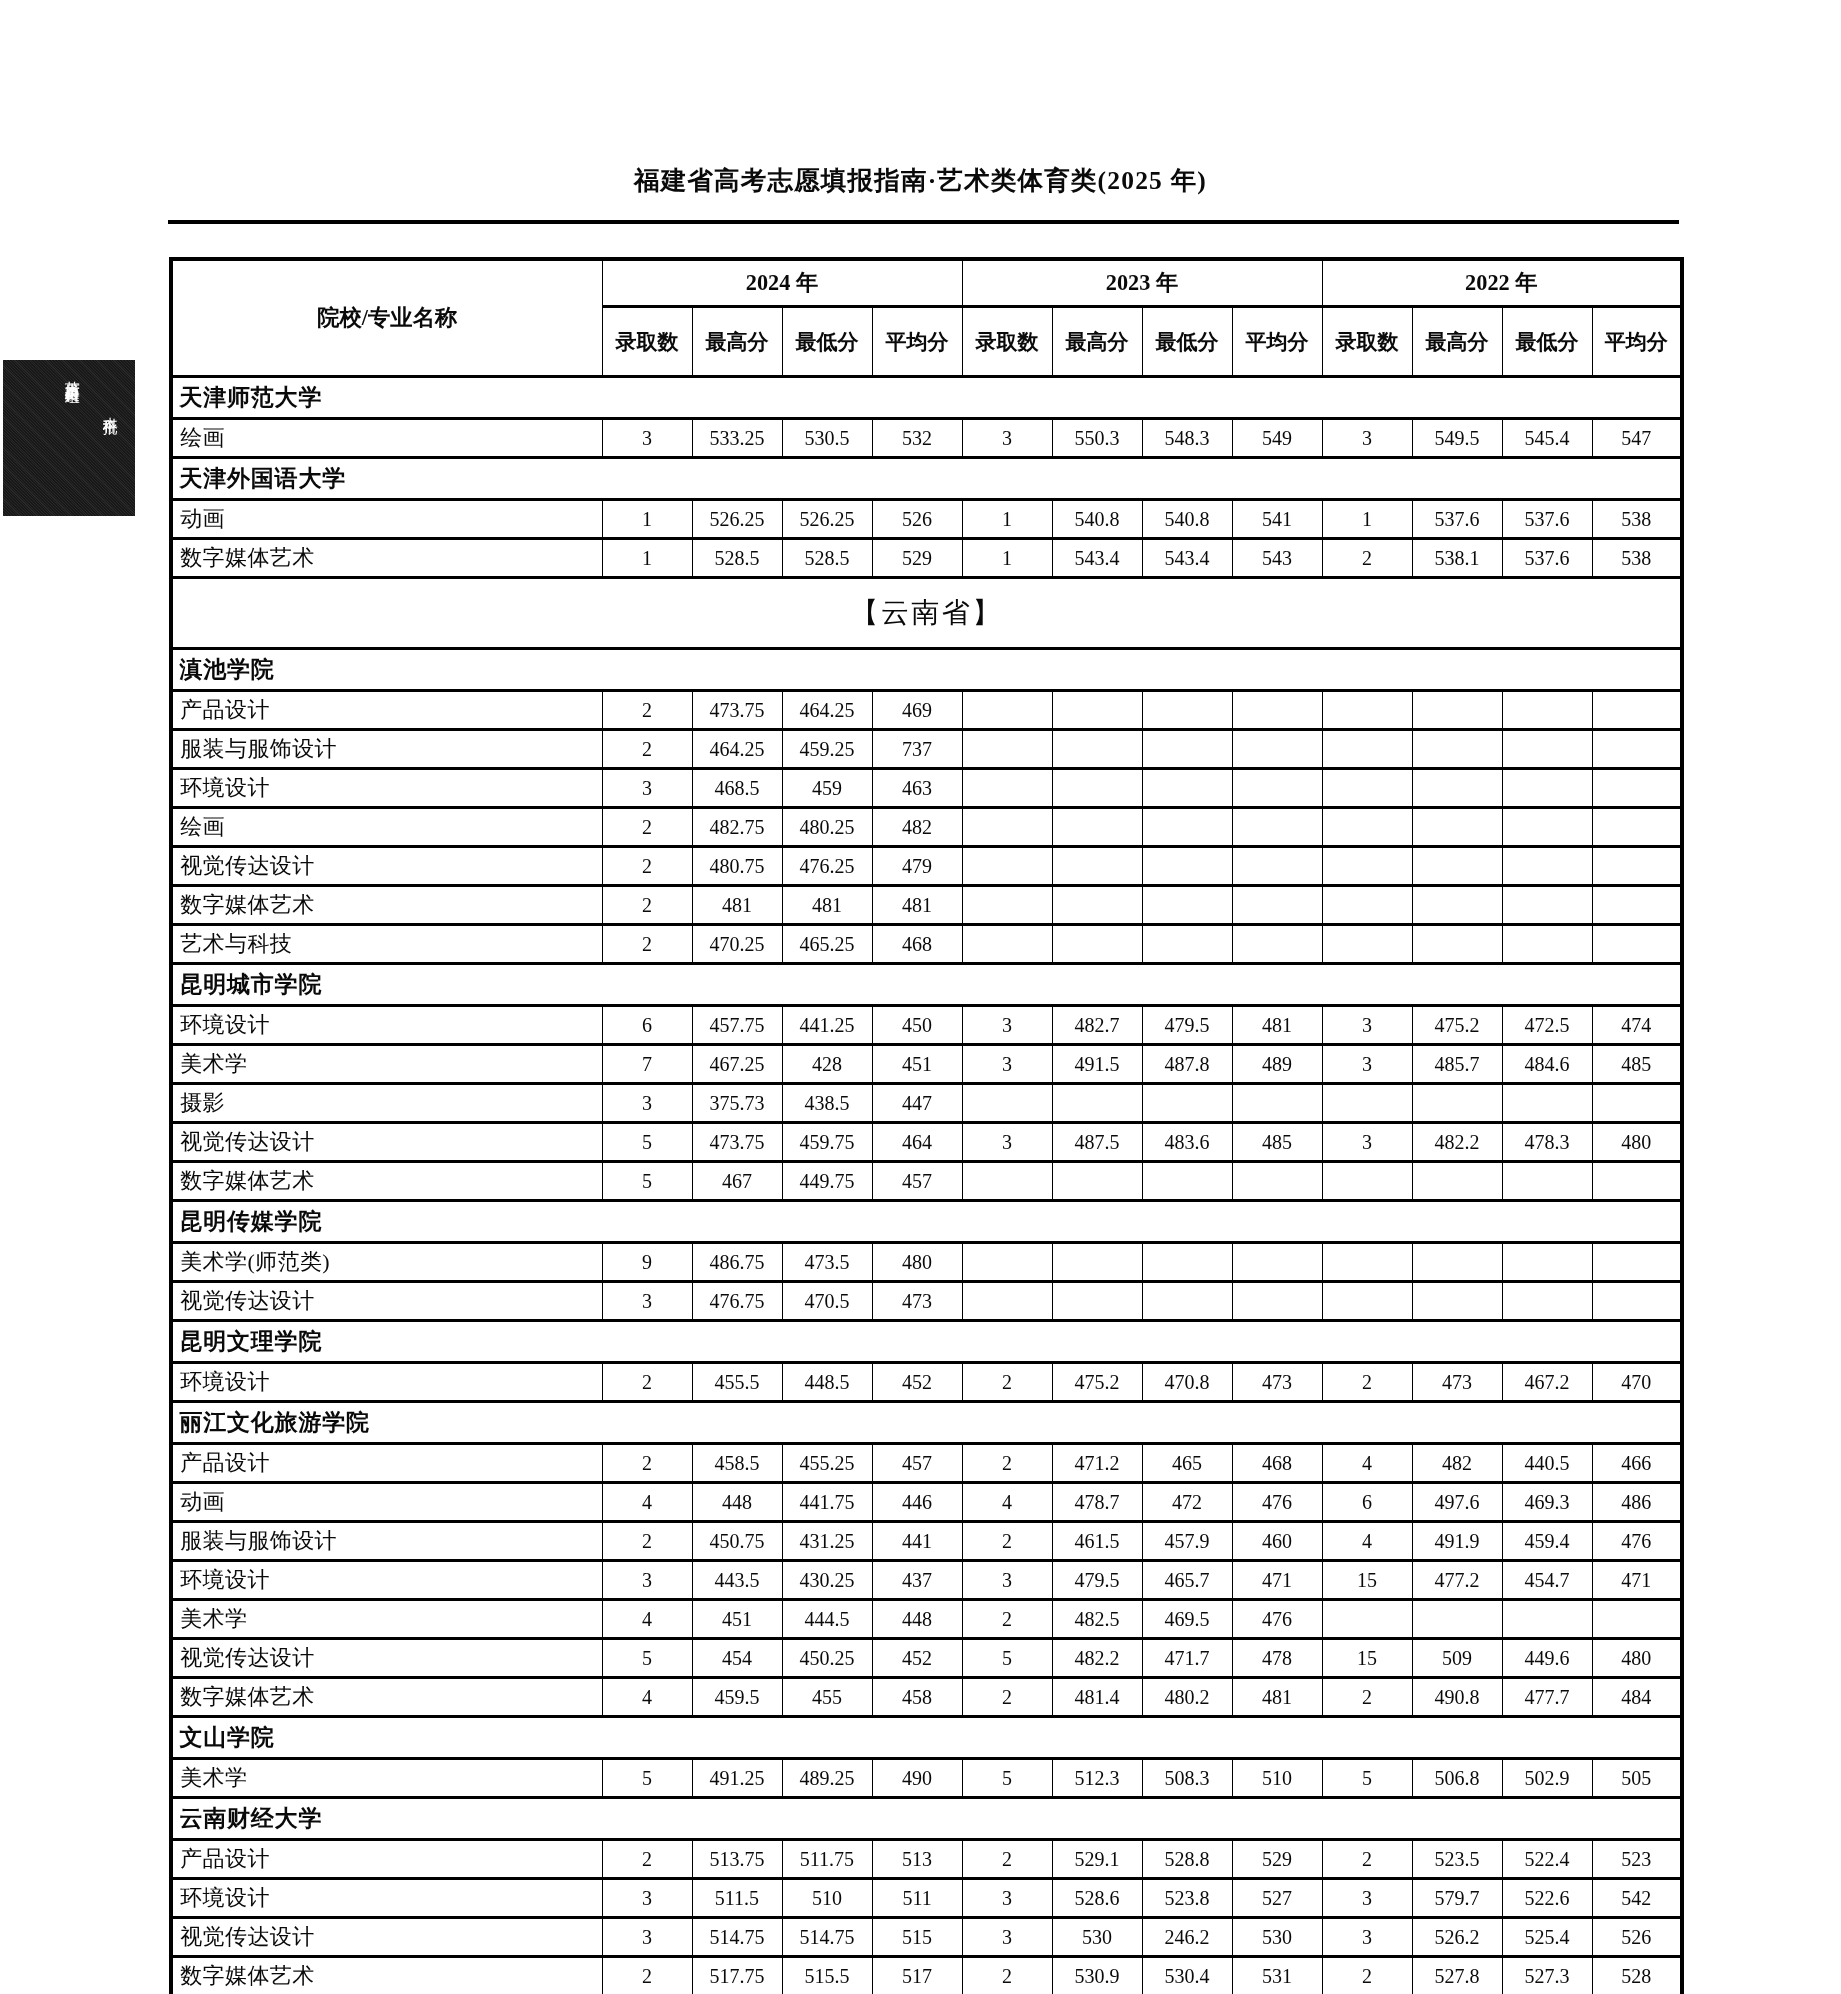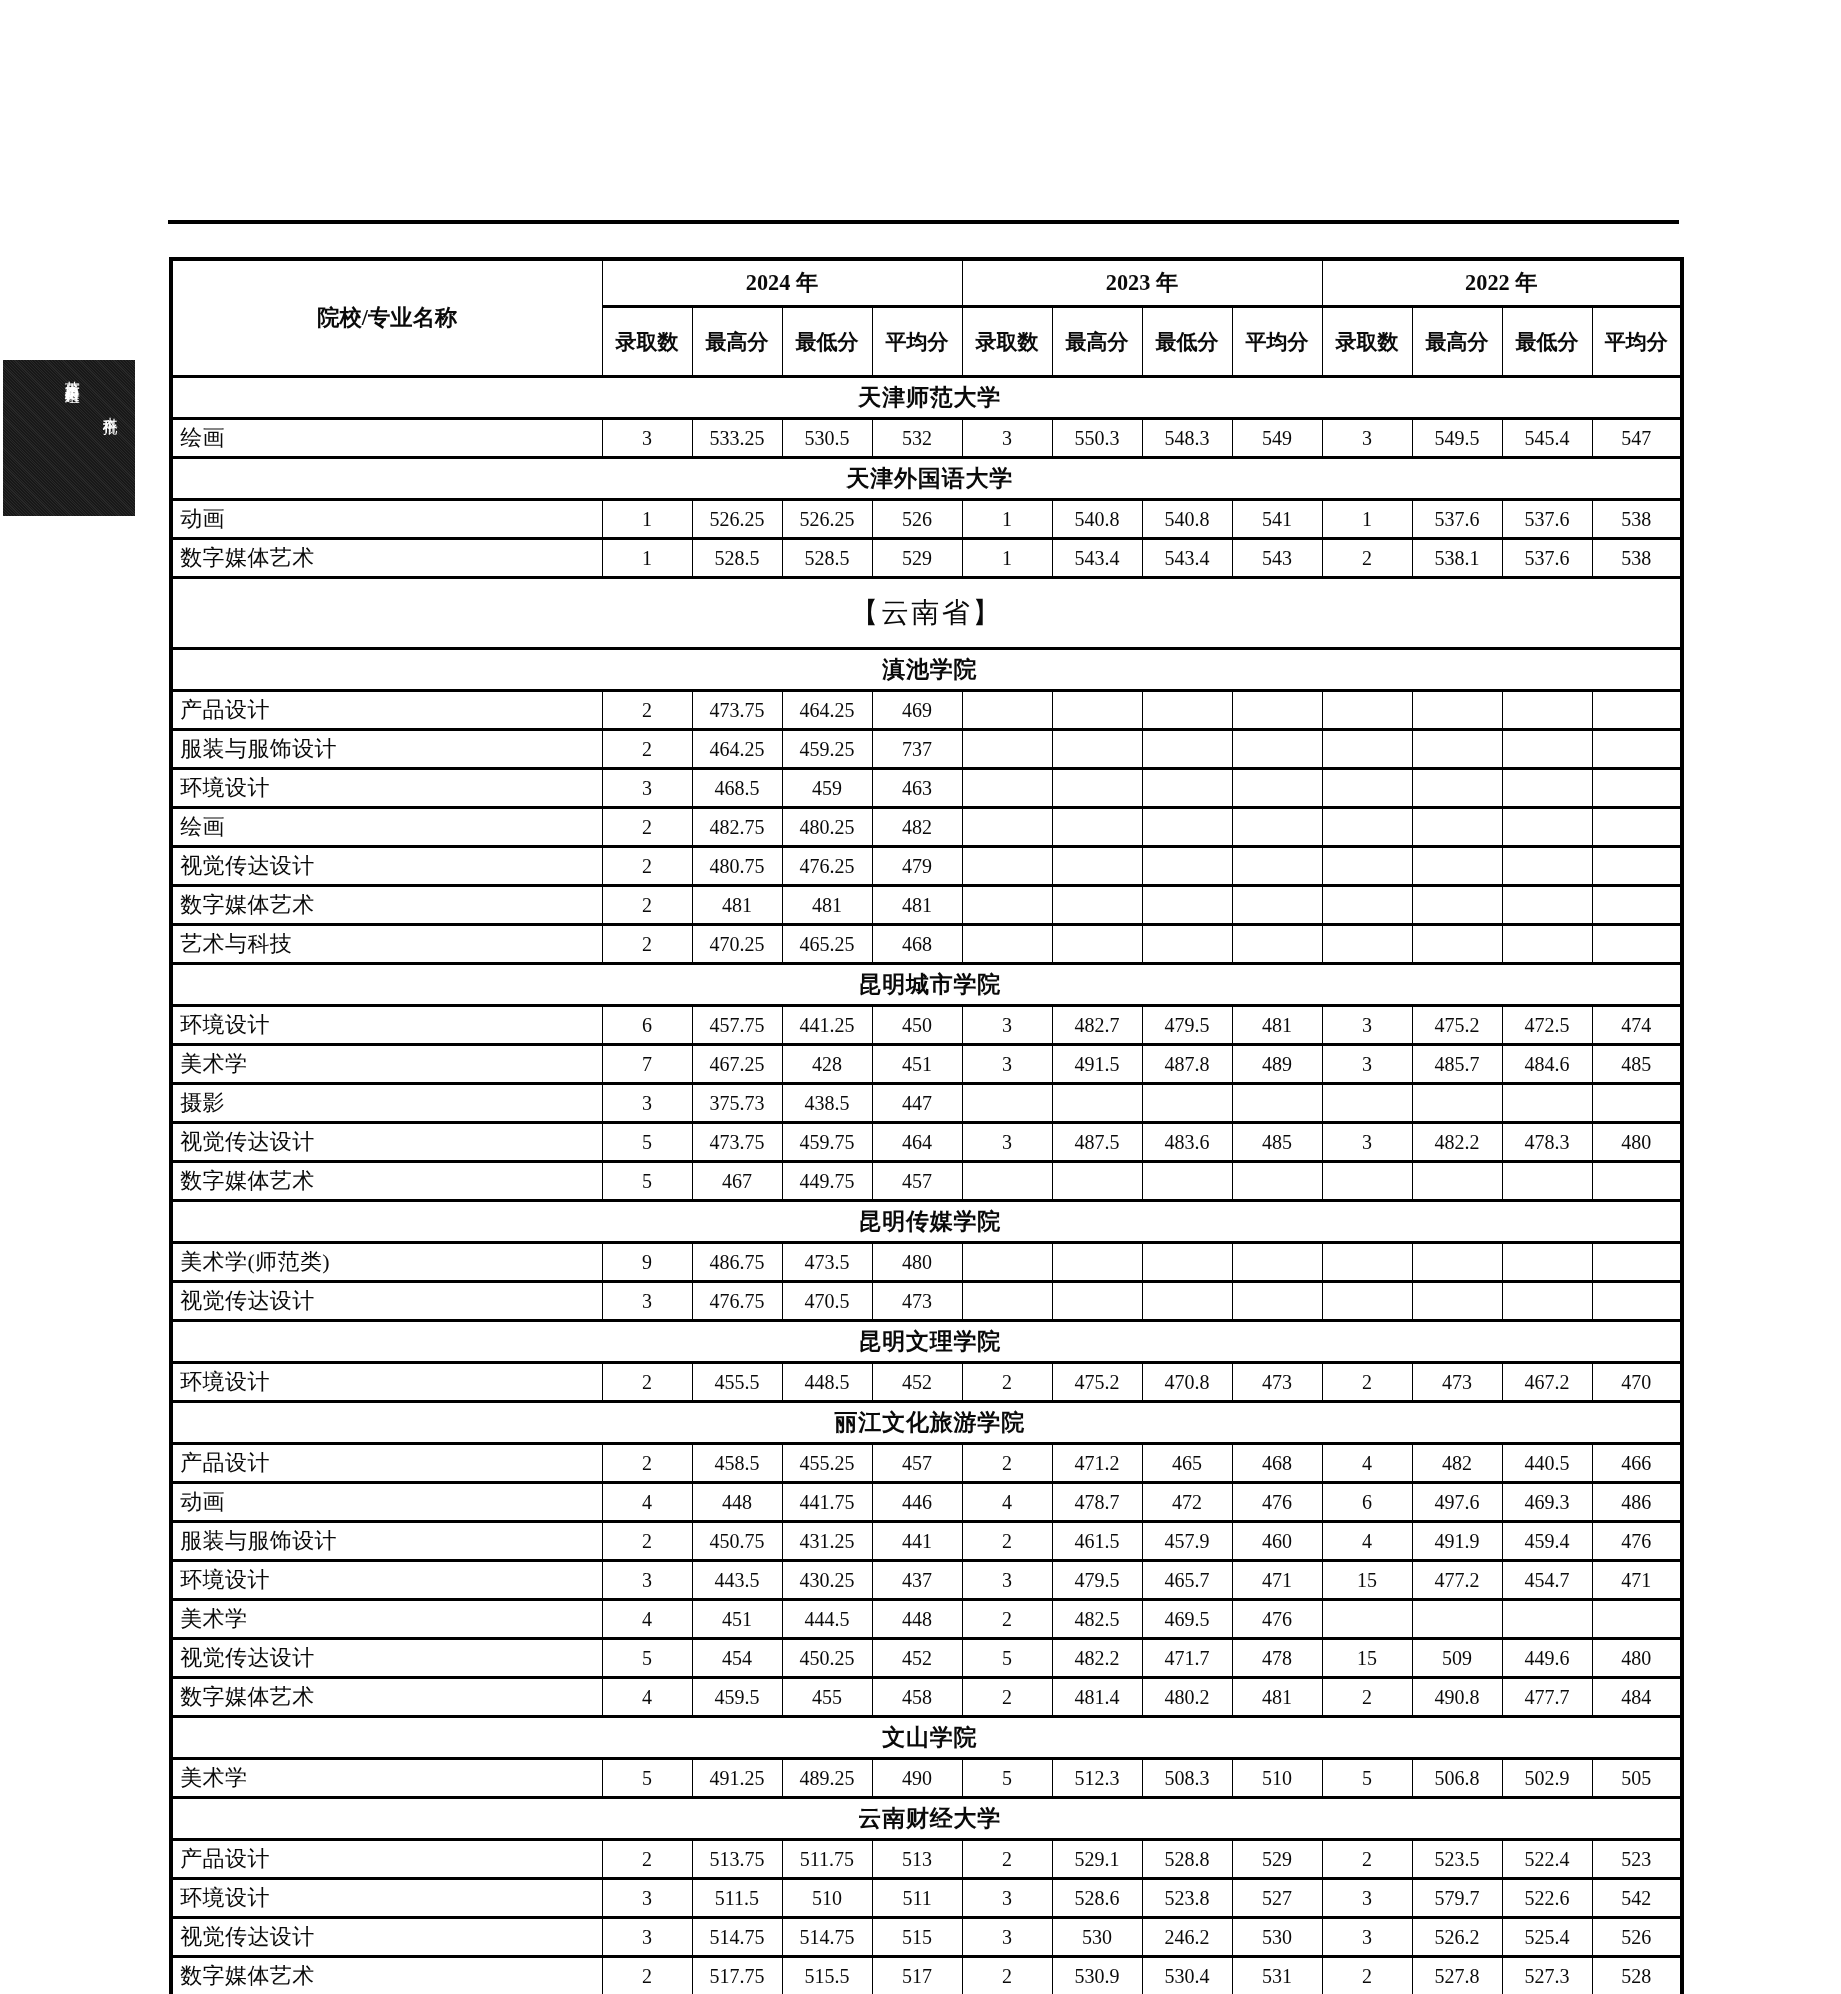--- a/index.html
+++ b/index.html
@@ -85,21 +85,21 @@
   }
   .subhdr-row th {
     height: 67px;
     font-size: 21px;
     font-weight: bold;
     text-align: center;
     margin-top: 24px;
   }
   .school-row td {
     height: 39px;
-    text-align: center;
+    text-align: left;
     padding-left: 6.4px;
     font-size: 23px;
     font-weight: bold;
     letter-spacing: 0.8px;
   }
   .section-row td {
     height: 68px;
     text-align: center;
     font-size: 28px;
     font-weight: normal;
@@ -115,20 +115,21 @@
   .major-row .num-cell {
     text-align: center;
     font-size: 20px;
   }
 </style>
 </head>
 <body>
 
 <div class="page">
 
+  <div class="doc-title">福建省高考志愿填报指南·艺术类体育类(2025 年)</div>
   <div class="title-rule"></div>
 
   <div class="side-tab">
     <span class="v-text tab-main">艺术类历史科目组</span>
     <span class="v-text tab-sub">本科批</span>
   </div>
 
   <table class="score-table">
     <colgroup>
       <col style="width:431px">

